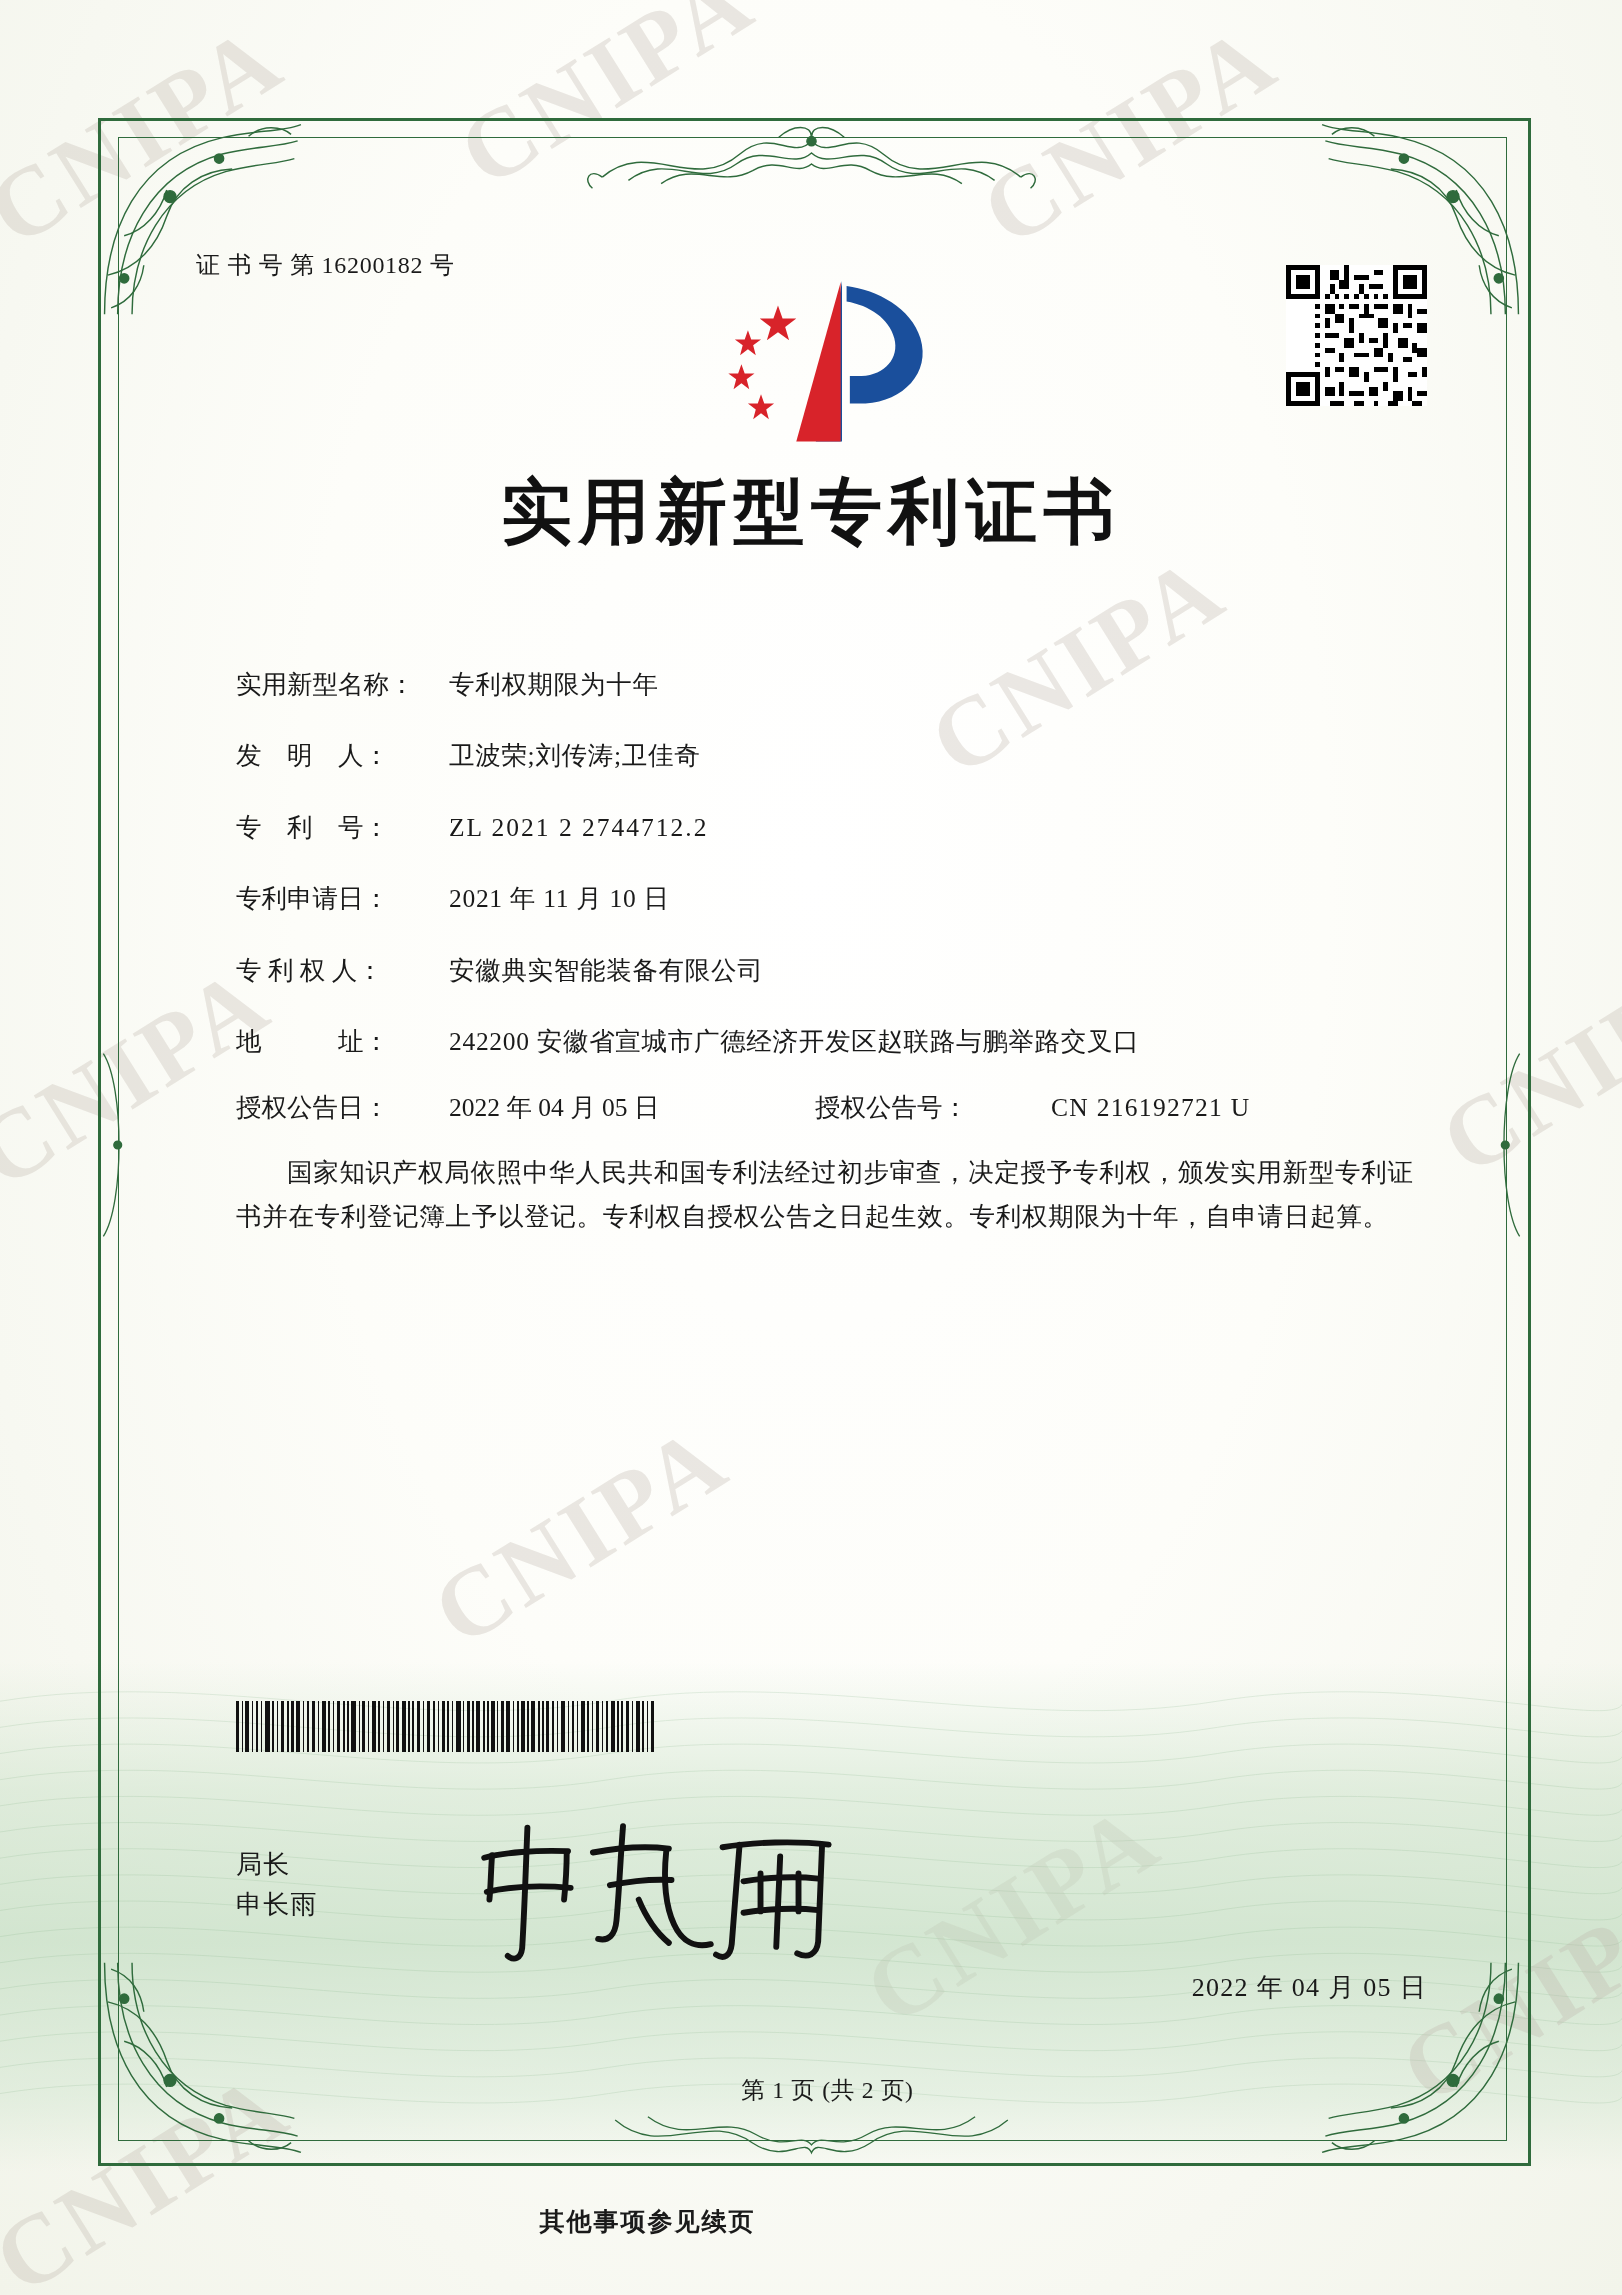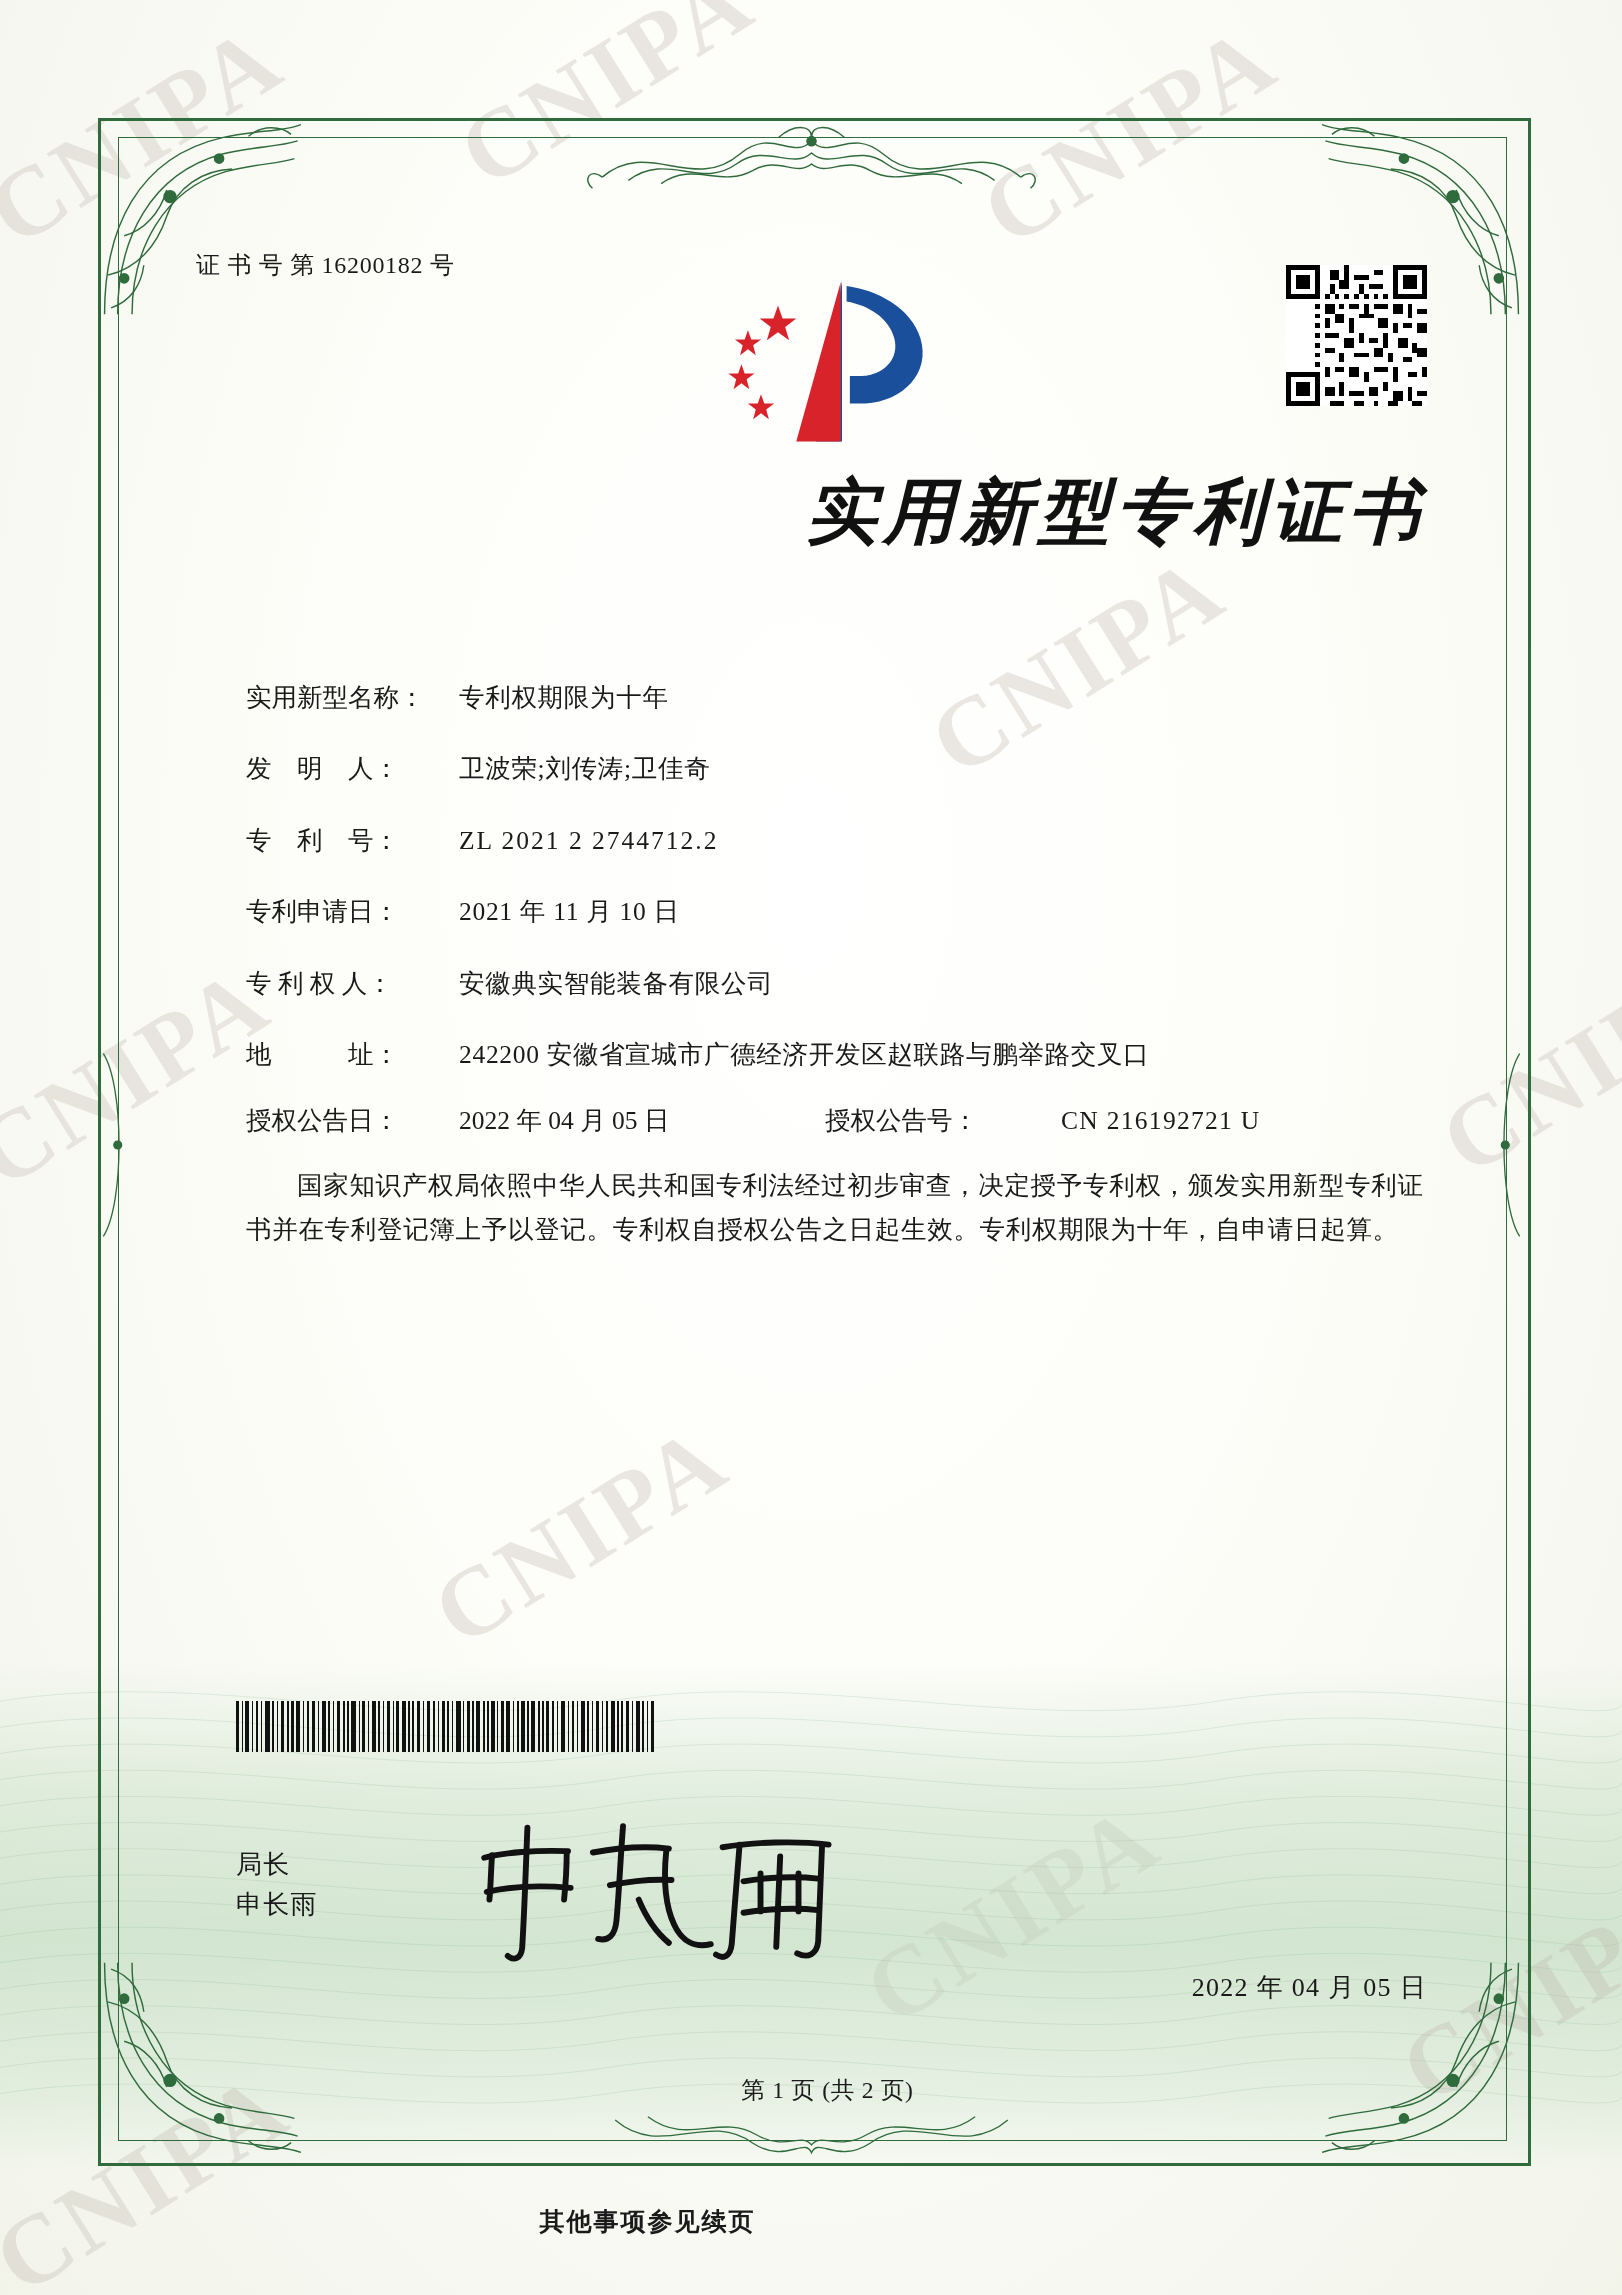--- a/index.html
+++ b/index.html
@@ -100,35 +100,33 @@
     top: 265px;
     width: 141px;
     height: 141px;
   }
 
   .title {
     position: absolute;
     left: 0;
     top: 216px;
     width: 1230px;
-    text-align: right;
+    text-align: center;
     font-size: 71px;
     font-weight: bold;
     letter-spacing: 6.5px;
     font-family: "Liberation Serif", serif;
     color: #111;
-    font-style: italic;
   }
 
   .fields {
     position: absolute;
-    left: 50px;
+    left: 40px;
     top: 419px;
     width: 1197px;
-    margin-top: 13px;
   }
   .field-row {
     display: flex;
     align-items: flex-start;
     margin-bottom: 37px;
     font-size: 25.5px;
     line-height: 1.35;
   }
   .f-label {
     width: 213px;

